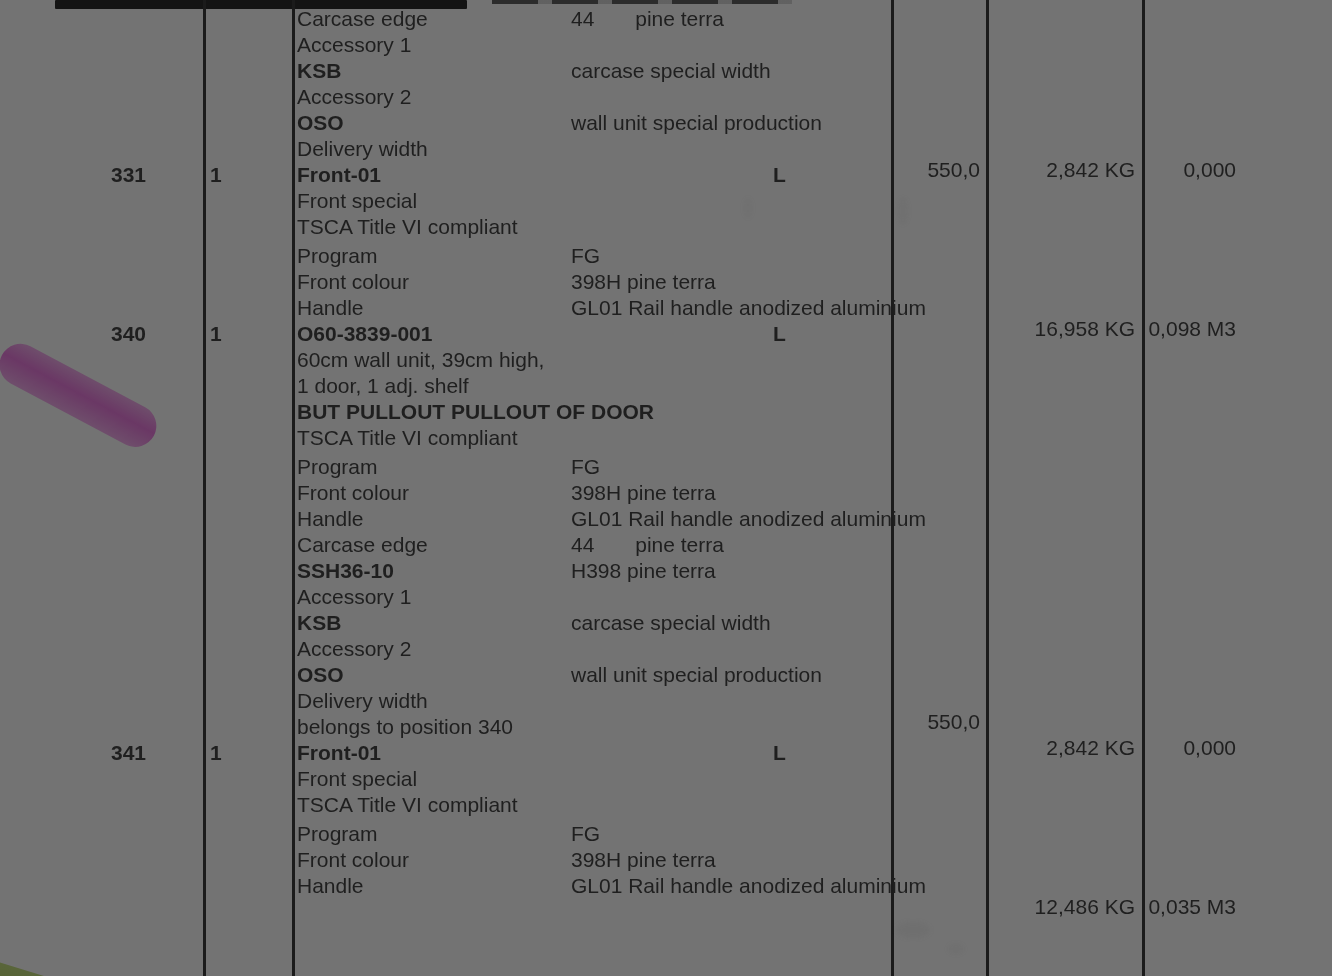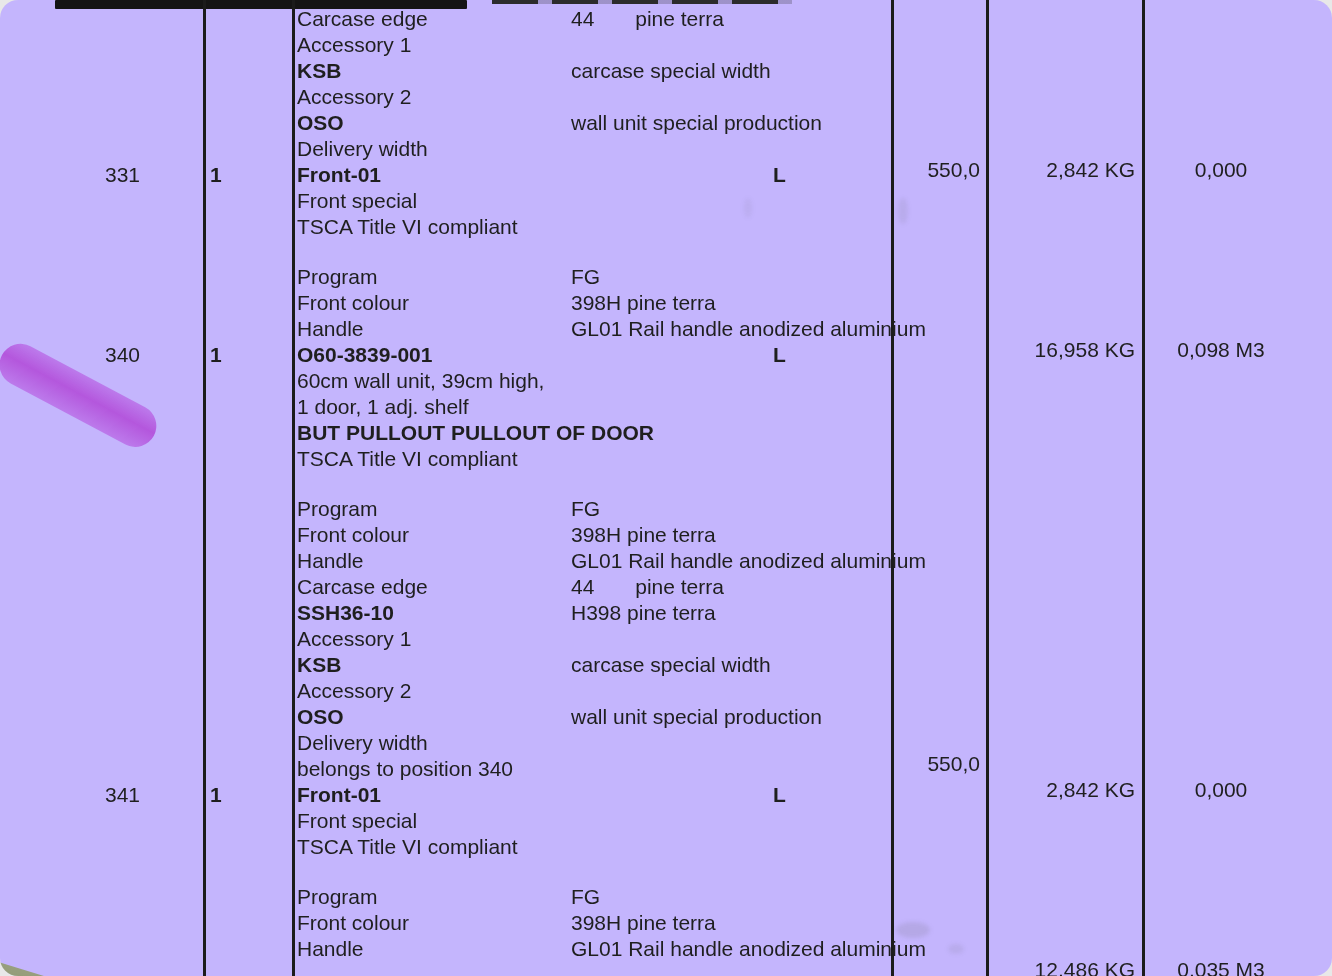--- a/index.html
+++ b/index.html
@@ -1,45 +1,44 @@
 <!DOCTYPE html>
 <html><head>
 <meta charset="utf-8">
 <style>
   html,body{margin:0;padding:0;background:#e8e8e8;}
   #page{
     position:relative;
     width:1332px;height:976px;
-    background:#c4b5fd;
+    background:#737373;
     overflow:hidden;
     font-family:"Liberation Sans","DejaVu Sans",sans-serif;
     color:#1f1f1f;
-    border-radius:18px;
   }
   
   .vline{position:absolute;top:0;bottom:0;width:3px;background:#1b1b1b;}
   
   .topbar{position:absolute;top:0;left:55px;width:412px;height:9px;background:#141414;border-radius:1px;}
   .topbar2{
     position:absolute;top:0;left:492px;width:300px;height:4px;
     background:repeating-linear-gradient(90deg,#2c2c2c 0 46px,rgba(44,44,44,.25) 46px 60px);
   }
   
   #rows{position:absolute;left:0;top:6px;width:1332px;}
   .row{position:relative;height:26px;line-height:26px;font-size:21px;white-space:nowrap;}
-  .row.gap{margin-top:24px;}
+  .row.gap{margin-top:3px;}
   .c{position:absolute;top:0;}
-  .pos{left:4px;width:100px;text-align:right;font-weight:normal;padding-left:36px;}
+  .pos{left:10px;width:100px;text-align:right;font-weight:bold;padding-left:36px;}
   .qty{left:210px;font-weight:bold;}
   .key{left:297px;width:274px;}
   .val{left:571px;white-space:pre;}
   .mark{left:773px;font-weight:bold;}
   .wid{left:892px;width:88px;text-align:right;transform:translateY(-6px);margin-top:27px;}
   .kg{left:986px;width:149px;text-align:right;transform:translateY(-5px);}
-  .m3{left:1142px;width:158px;text-align:center;transform:translateY(-5px);}
+  .m3{left:1078px;width:158px;text-align:right;transform:translateY(-5px);}
   .bold{font-weight:bold;}
   
   .hl{position:absolute;mix-blend-mode:multiply;z-index:5;pointer-events:none;}
   .hl-pink{
     left:2px;top:334px;width:172px;height:42px;border-radius:22px;
     transform:rotate(28deg);transform-origin:0 50%;
     background:linear-gradient(180deg,rgba(236,103,223,.55),rgba(228,78,212,.75) 45%,rgba(236,103,223,.55));
   }
   .hl-green{
     left:-52px;top:948px;width:175px;height:58px;border-radius:26px;

